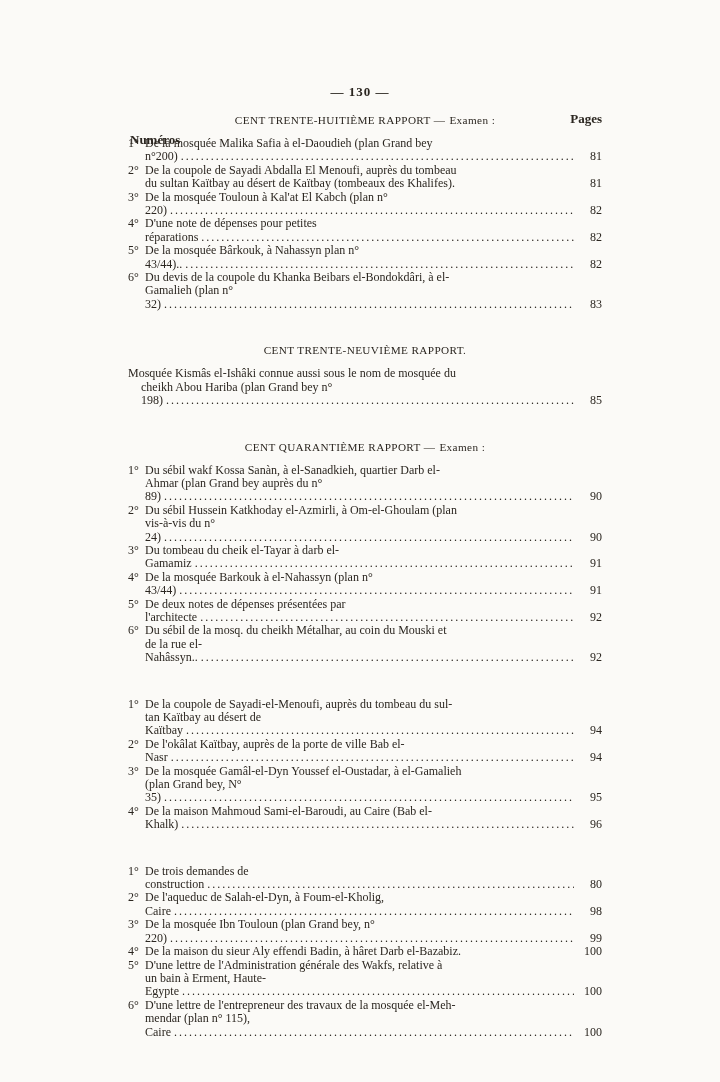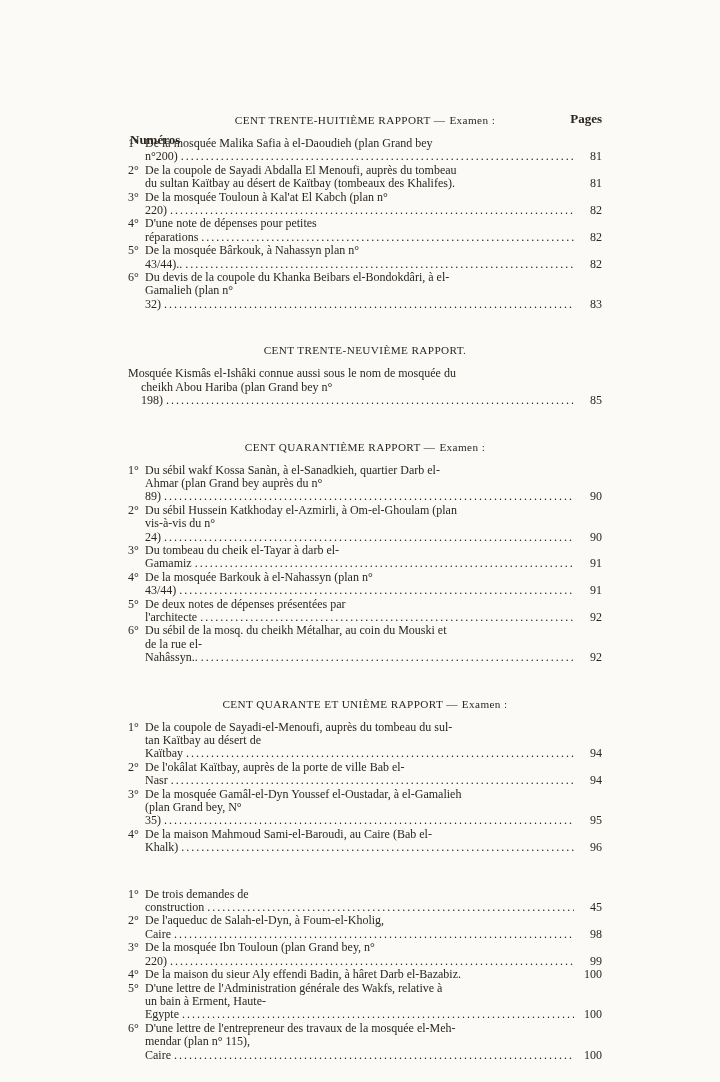--- a/index.html
+++ b/index.html
@@ -35,20 +35,21 @@
   .entry-text { flex:1; overflow:hidden; min-width:0; }
   .txt { white-space:pre-wrap; }
   .dots { white-space:nowrap; letter-spacing:2px; margin-left:3px; }
   .pagecol { flex:none; width:28px; text-align:right; align-self:flex-end; }
   .item.para .entry-text { padding-left:13px; text-indent:-13px; }
 </style>
 </head>
 <body>
 
 <div class="sheet">
+  <div class="page-num-top">— 130 —</div>
   <div class="toc">
     <span class="col-label numeros">Numéros</span>
     <span class="col-label pages">Pages</span>
     <div id="sections">
   <section class="section">
     <h2 class="heading"><span class="head-main">CENT TRENTE-HUITIÈME RAPPORT —</span><span class="head-examen">Examen :</span></h2>
     <div class="items">
   <div class="item">
     <span class="num">1°</span>
     <span class="entry-text"><span class="txt">De la mosquée Malika Safia à el-Daoudieh (plan Grand bey n°200)</span><span class="dots">................................................................................................................................................................</span></span>
@@ -139,21 +140,20 @@
   <div class="item">
     <span class="num">6°</span>
     <span class="entry-text"><span class="txt">Du sébil de la mosq. du cheikh Métalhar, au coin du Mouski et
 de la rue el-Nahâssyn..</span><span class="dots">................................................................................................................................................................</span></span>
     <span class="pagecol">92</span>
   </div>
 </div>
   </section>
 
   <section class="section">
-    <h2 class="heading"><span class="head-main">CENT QUARANTE ET UNIÈME RAPPORT —</span><span class="head-examen">Examen :</span></h2>
     <div class="items">
   <div class="item">
     <span class="num">1°</span>
     <span class="entry-text"><span class="txt">De la coupole de Sayadi-el-Menoufi, auprès du tombeau du sul-
 tan Kaïtbay au désert de Kaïtbay</span><span class="dots">................................................................................................................................................................</span></span>
     <span class="pagecol">94</span>
   </div>
 
   <div class="item">
     <span class="num">2°</span>
@@ -175,21 +175,21 @@
     <span class="pagecol">96</span>
   </div>
 </div>
   </section>
 
   <section class="section">
     <div class="items">
   <div class="item">
     <span class="num">1°</span>
     <span class="entry-text"><span class="txt">De trois demandes de construction</span><span class="dots">................................................................................................................................................................</span></span>
-    <span class="pagecol">45</span>
+    <span class="pagecol">80</span>
   </div>
 
   <div class="item">
     <span class="num">2°</span>
     <span class="entry-text"><span class="txt">De l'aqueduc de Salah-el-Dyn, à Foum-el-Kholig, Caire</span><span class="dots">................................................................................................................................................................</span></span>
     <span class="pagecol">98</span>
   </div>
 
   <div class="item">
     <span class="num">3°</span>

